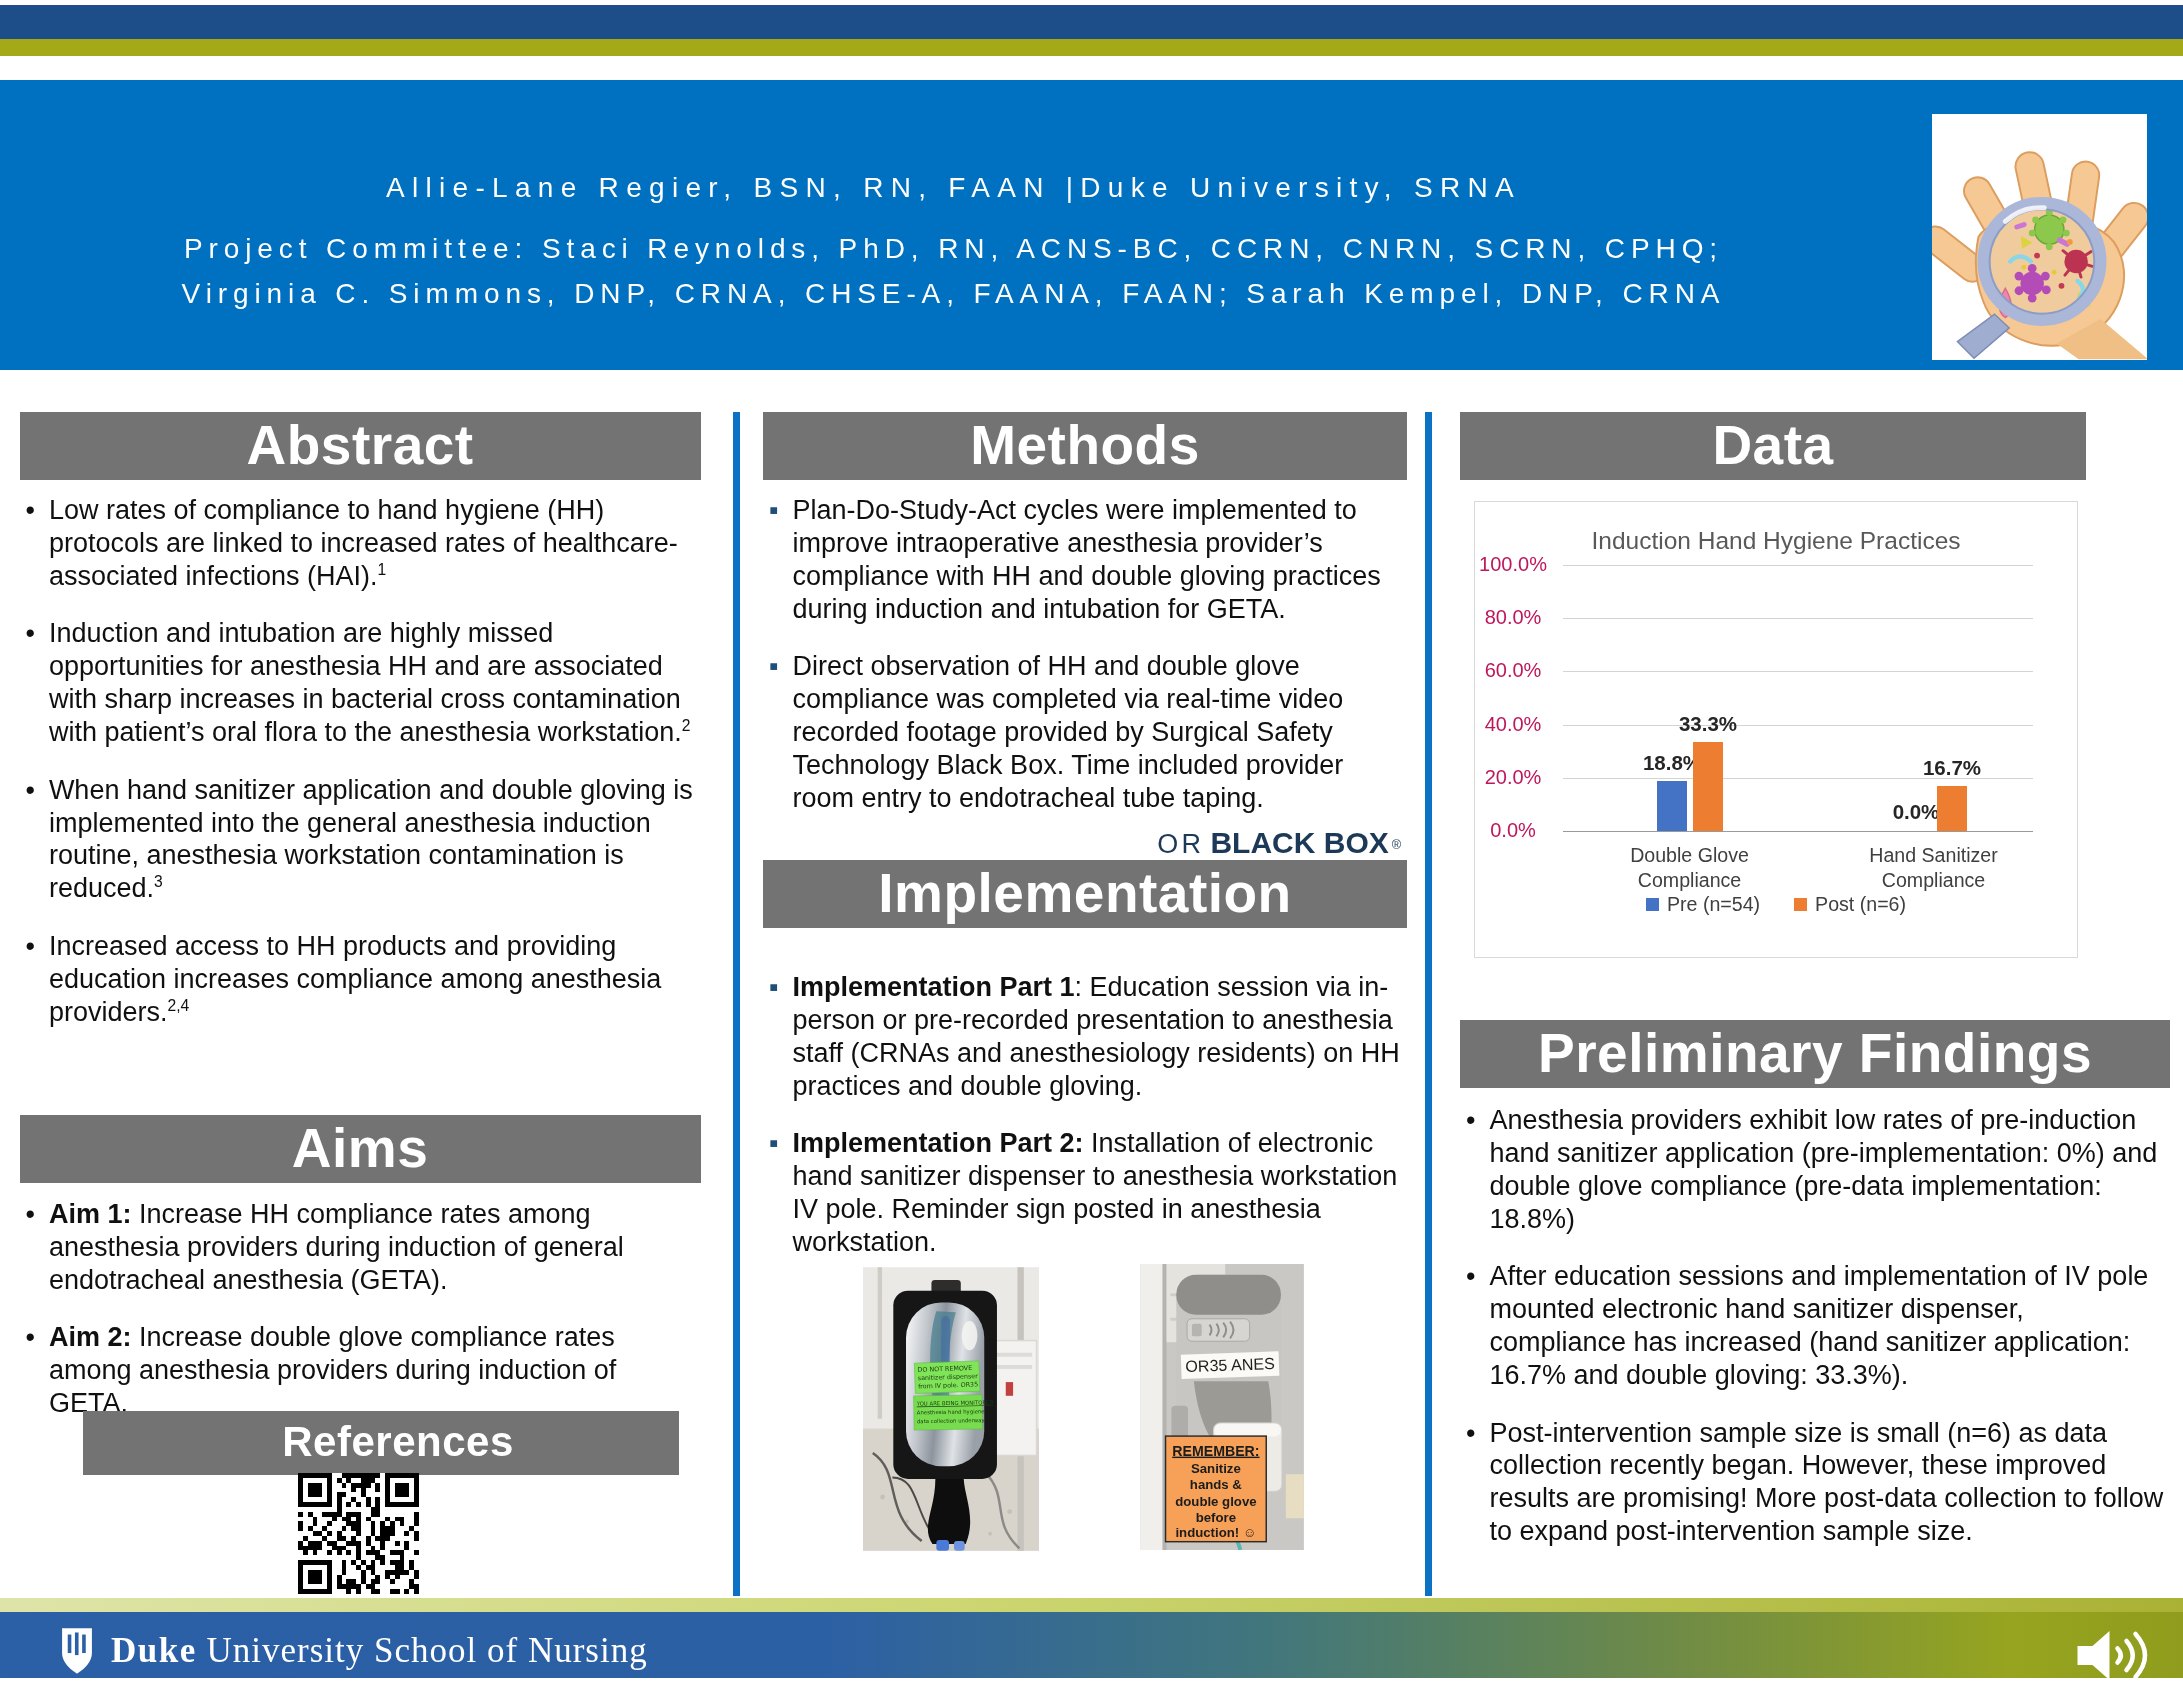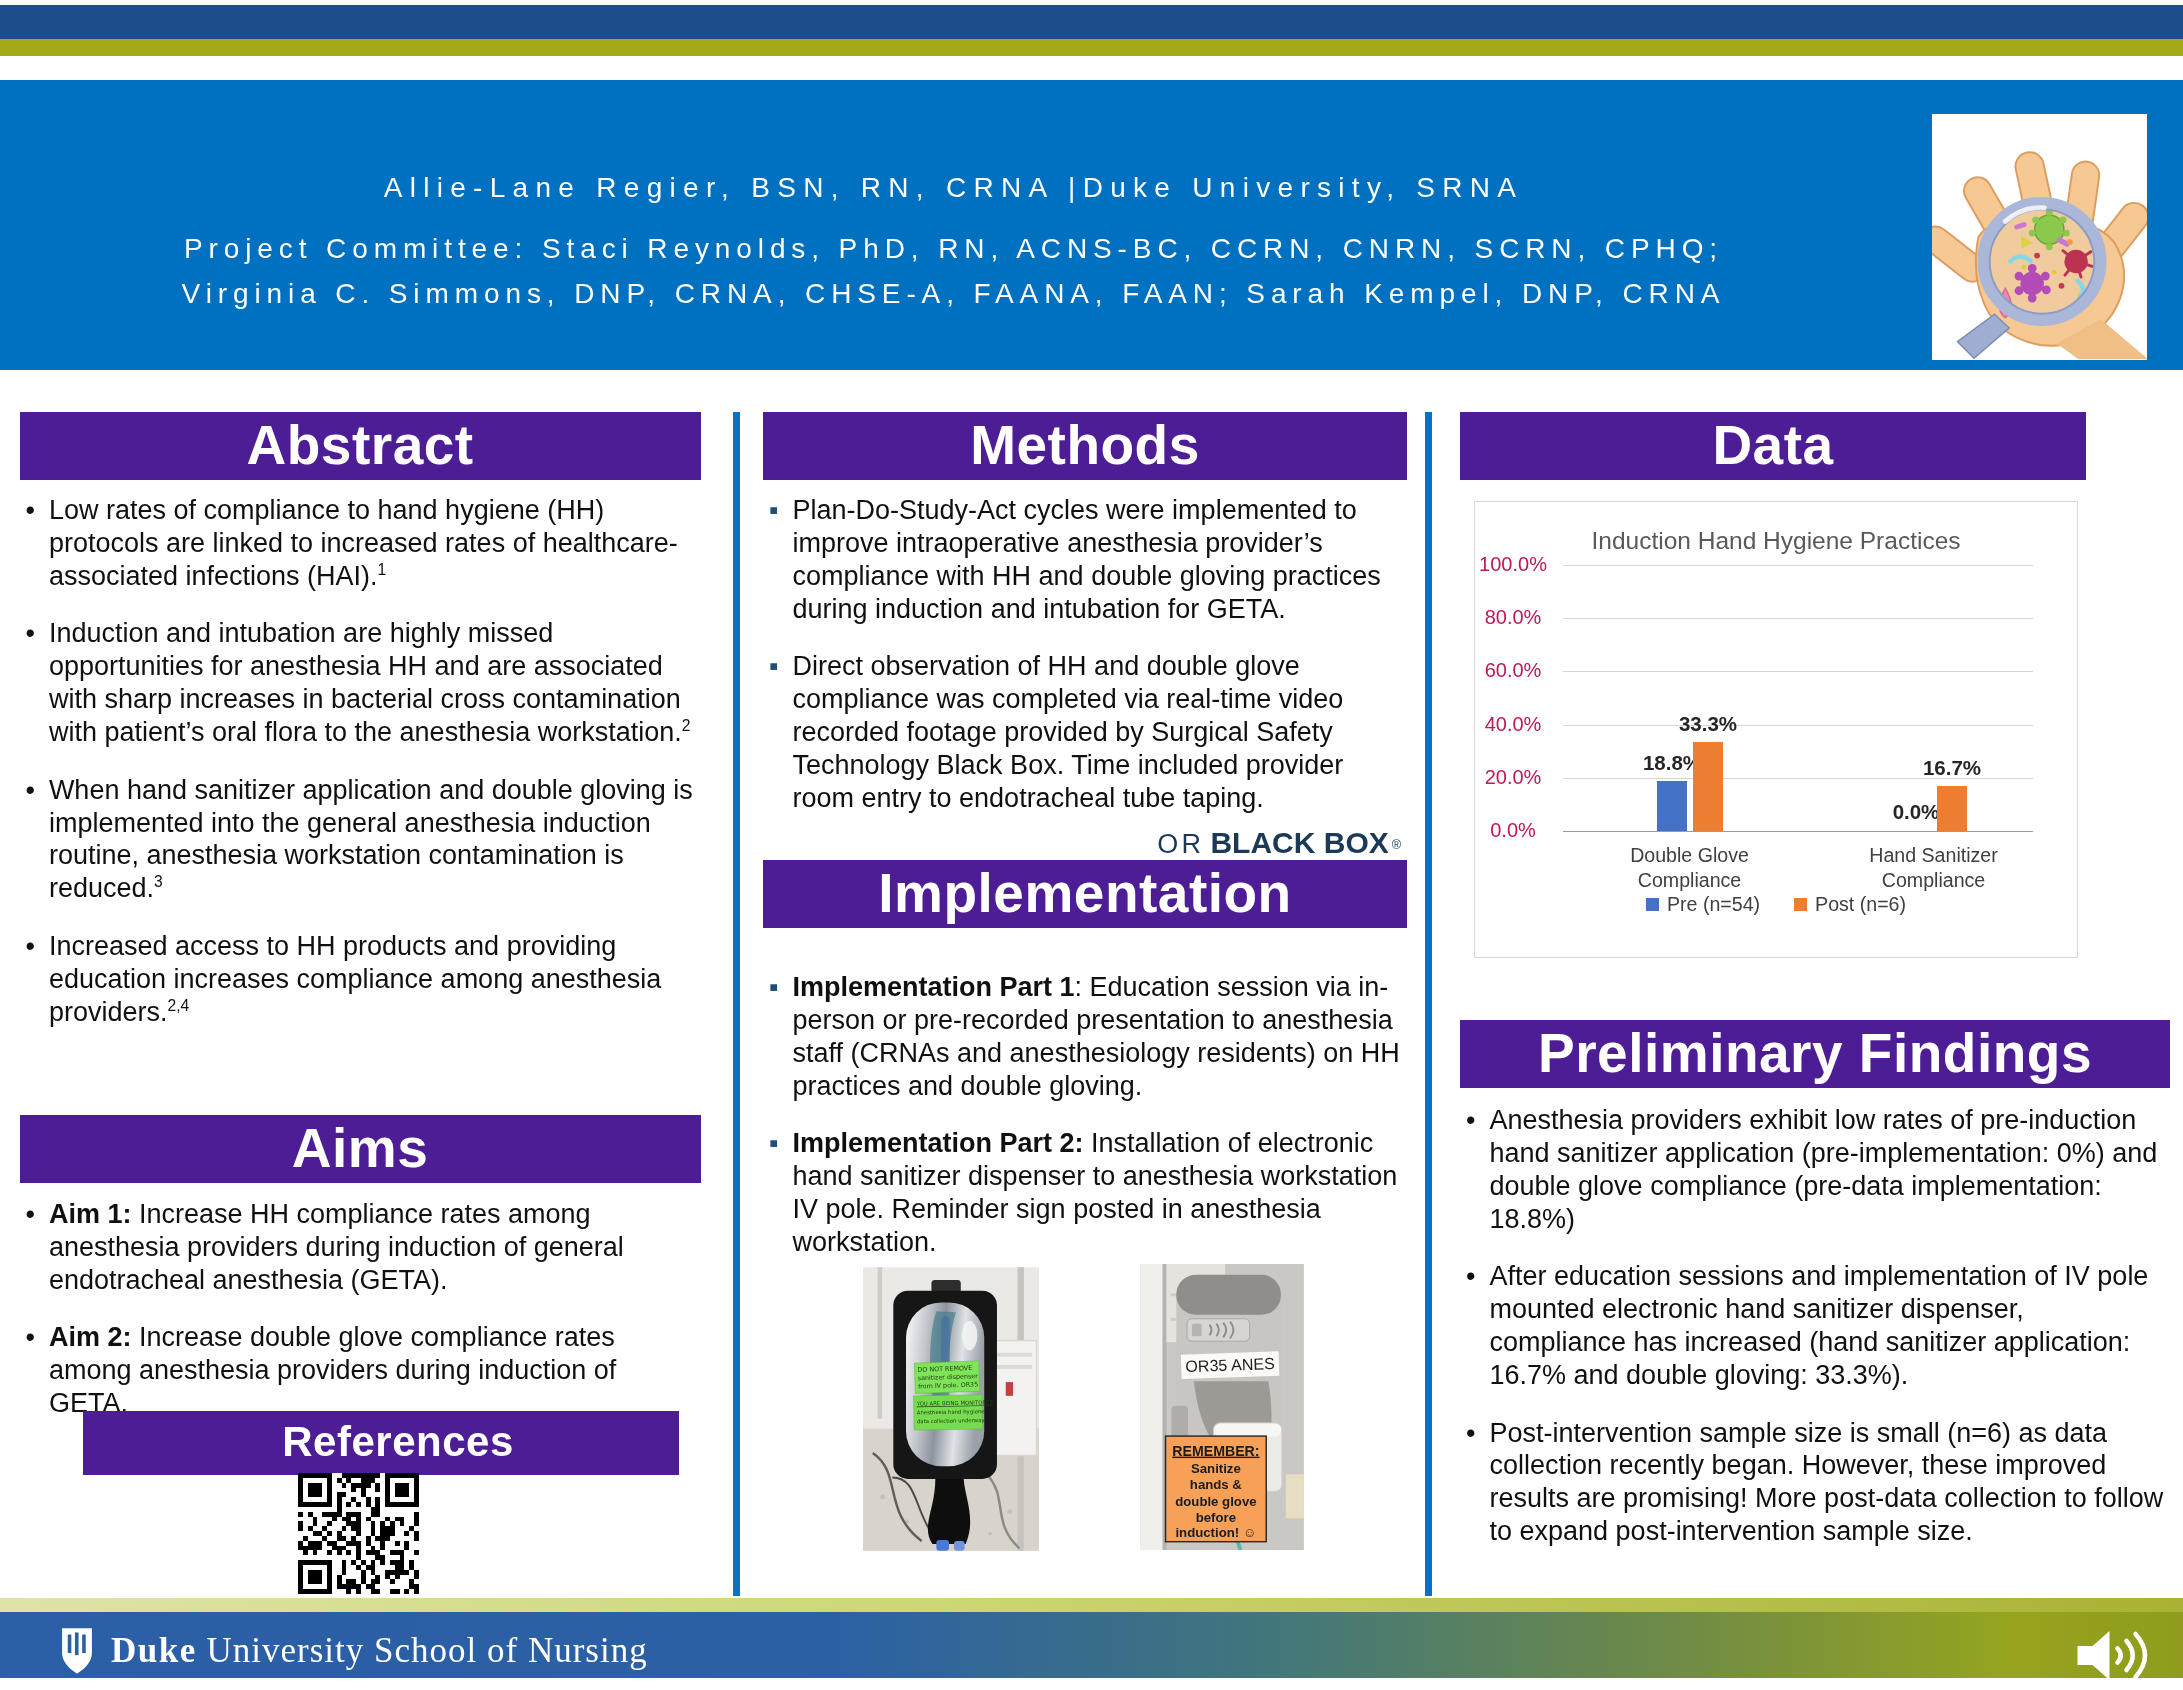--- a/index.html
+++ b/index.html
@@ -21,21 +21,21 @@
   .h-comm{position:absolute;left:0;top:147px;width:1907px;text-align:center;
     font-size:28px;color:#fff;letter-spacing:5.9px;line-height:1.6;}
   .hand-box{position:absolute;left:1932px;top:34px;width:215px;height:246px;background:#fff;}
   .hand-box svg{width:100%;height:100%;display:block;}
 
   
   .divider{position:absolute;top:412px;width:6.8px;height:1184px;background:#0B71C5;}
   .d1{left:733px;} .d2{left:1425px;}
 
   
-  .sbar{position:absolute;height:68px;background:#4c1d95;color:#fff;font-weight:700;
+  .sbar{position:absolute;height:68px;background:#737373;color:#fff;font-weight:700;
     font-size:55px;line-height:67px;text-align:center;letter-spacing:0.5px;}
   .sbar.small{height:64px;font-size:42px;line-height:62px;padding-left:34px;}
 
   
   .textcol{position:absolute;font-size:27px;line-height:1.22;color:#101010;}
   .bullet-item{display:flex;margin-bottom:24.5px;}
   .bullet-item .mark{flex:0 0 23.5px;}
   .btext{flex:1;}
   .btext b{font-weight:700;}
   sup{font-size:58%;}
@@ -84,21 +84,21 @@
   .speaker{position:absolute;left:2073px;top:15.7px;width:86px;height:55px;cursor:pointer;}
   .speaker svg{width:100%;height:100%;display:block;}
 </style>
 </head>
 <body>
 
 <div class="bar-navy"></div>
 <div class="bar-olive"></div>
 
 <header class="header">
-  <div class="h-author">Allie-Lane Regier, BSN, RN, CRNA |Duke University, SRNA</div>
+  <div class="h-author">Allie-Lane Regier, BSN, RN, FAAN |Duke University, SRNA</div>
   <div class="h-comm">
     <div>Project Committee: Staci Reynolds, PhD, RN, ACNS-BC, CCRN, CNRN, SCRN, CPHQ;</div>
     <div>Virginia C. Simmons, DNP, CRNA, CHSE-A, FAANA, FAAN; Sarah Kempel, DNP, CRNA</div>
   </div>
   <div class="hand-box">
     <svg viewBox="0 0 440 500">
       <rect width="440" height="500" fill="#ffffff"></rect>
       <g stroke="#DD9D5F" stroke-width="4" fill="#F6C893">
         <rect x="18" y="210" width="54" height="150" rx="27" transform="rotate(-52 45 285)"></rect>
         <rect x="95" y="120" width="56" height="175" rx="28" transform="rotate(-30 123 207)"></rect>

